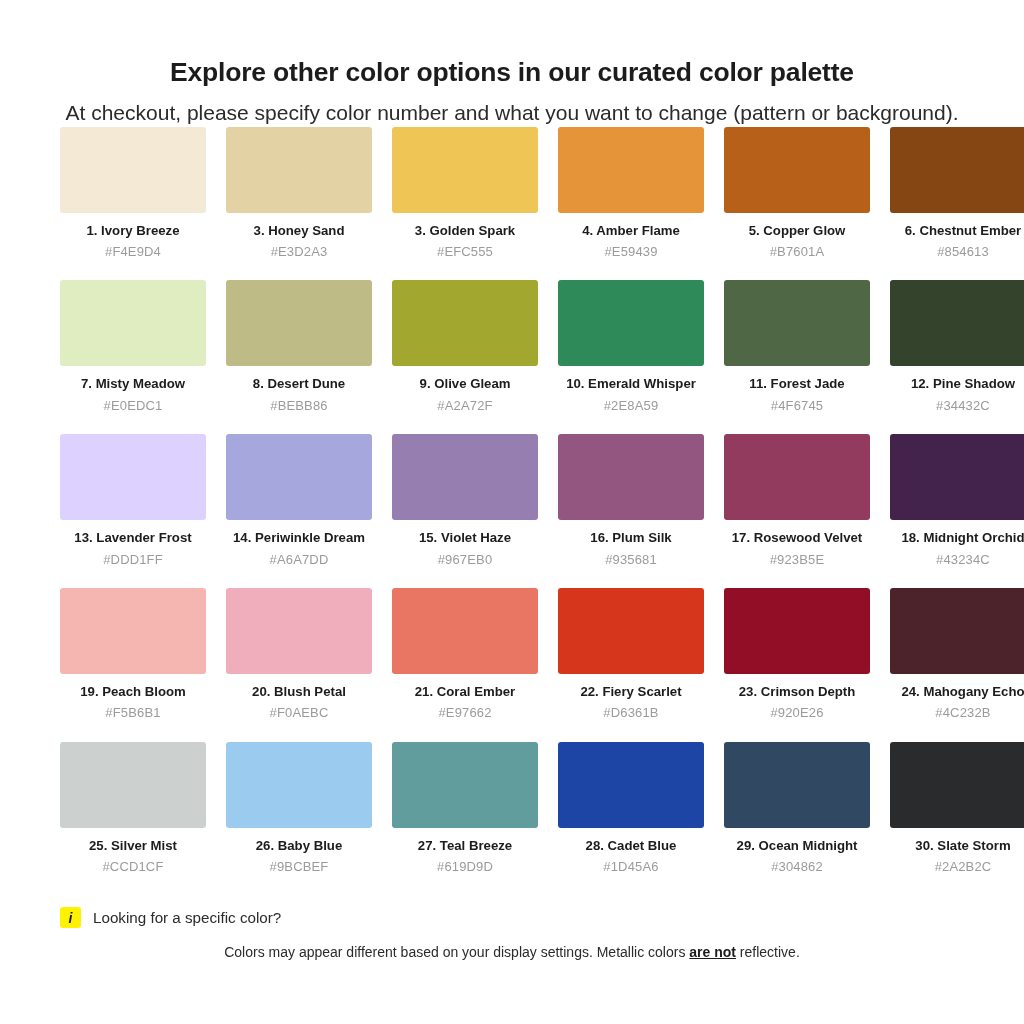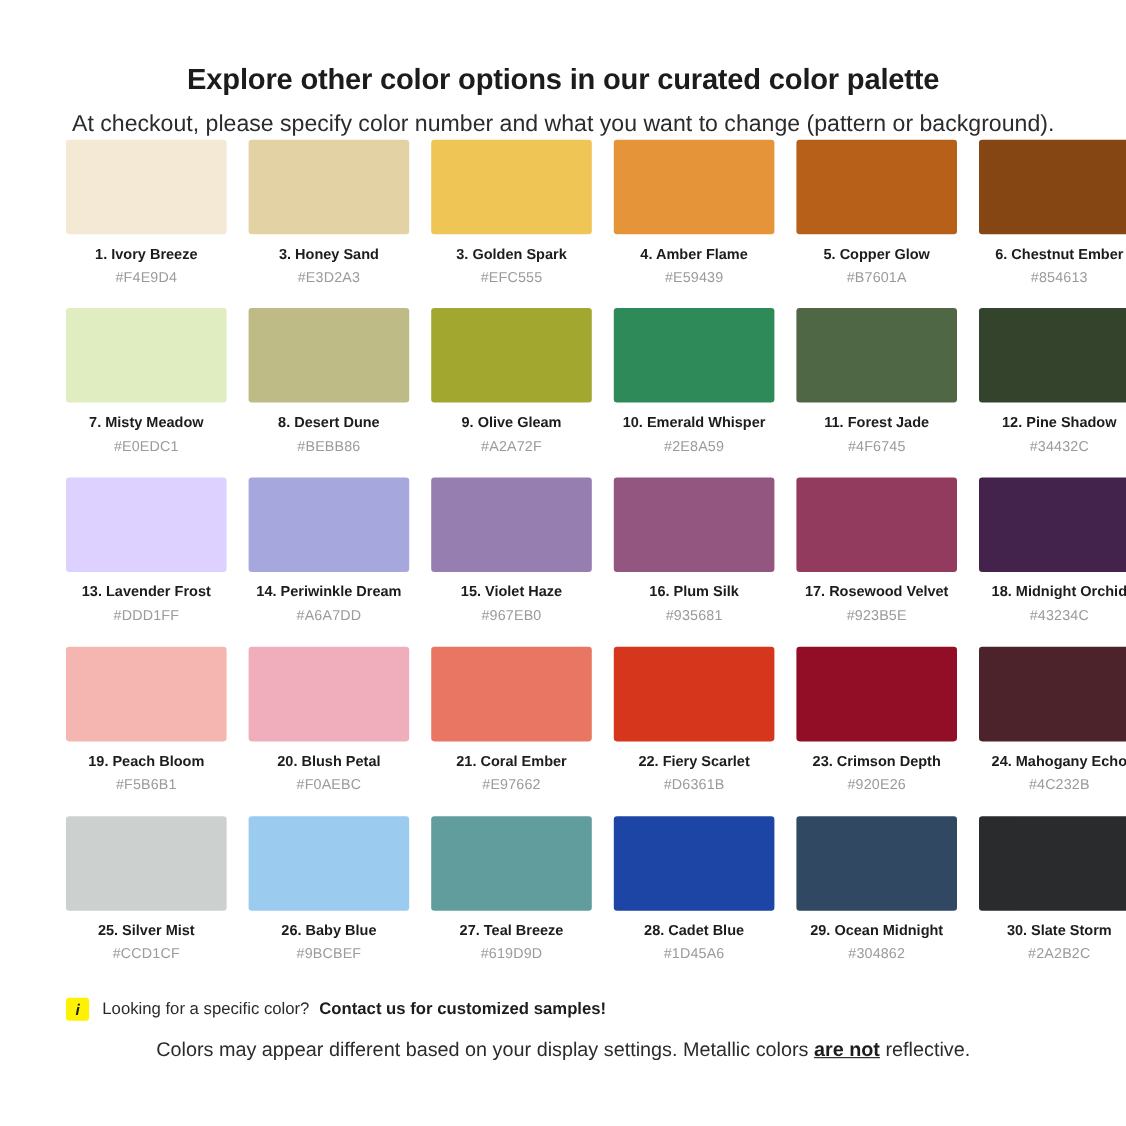--- a/index.html
+++ b/index.html
@@ -95,21 +95,21 @@
     font-size: 15.2px;
     color: #2b2b2b;
     padding-left: 3px;
   }
   .footer-strong {
     font-size: 15.2px;
     font-weight: bold;
     color: #1c1c1c;
   }
   .footer-note {
-    font-size: 18px;
+    font-size: 14px;
     color: #2b2b2b;
     margin-top: 15px;
     line-height: 1.3;
   }
   .u-bold-underline {
     font-weight: bold;
     text-decoration: underline;
     color: #1c1c1c;
   }
 </style>
@@ -272,20 +272,19 @@
         <div class="swatch-chip" style="background-color: rgb(42, 43, 44);"></div>
         <div class="swatch-name">30. Slate Storm</div>
         <div class="swatch-hex">#2A2B2C</div>
       </div>
     </div>
 
   <div class="footer">
     <div class="footer-row">
       <span class="info-badge" id="info-badge" style="background-color: rgb(255, 242, 0);">i</span>
       <span class="footer-lead">Looking for a specific color?</span>
-      <span class="footer-strong">Contact us for customized samples!</span>
     </div>
     <div class="footer-note">
       <span>Colors may appear different based on your display settings. Metallic colors </span><span class="u-bold-underline">are not</span><span> reflective.</span>
     </div>
   </div>
 
 </div>
 
 </body></html>

